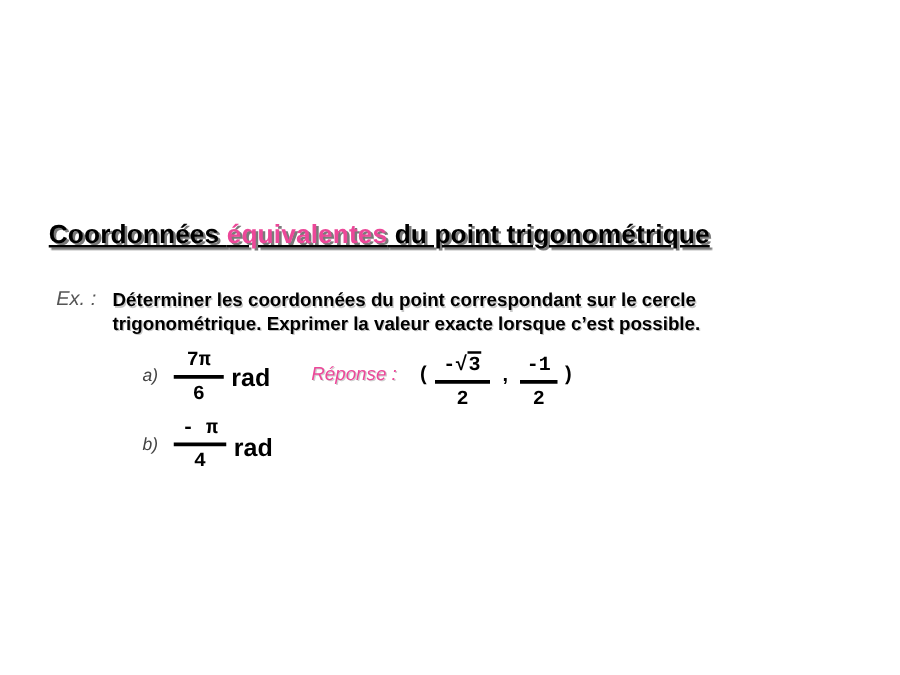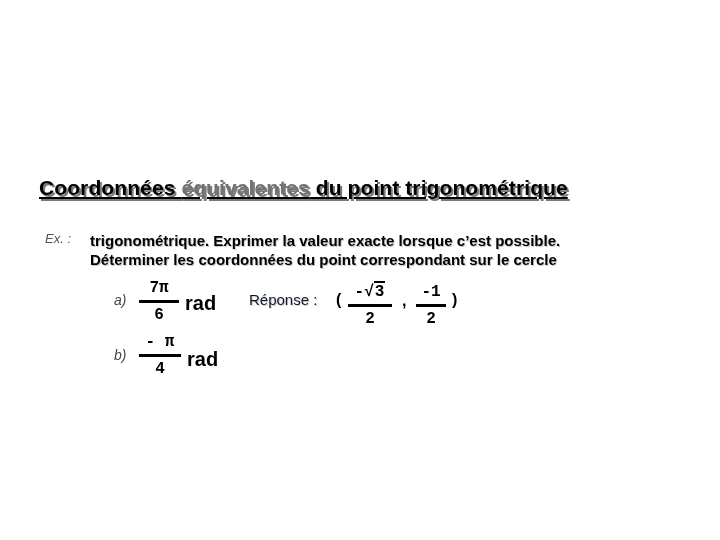--- a/index.html
+++ b/index.html
@@ -5,44 +5,44 @@
     html, body { margin: 0; padding: 0; }
     body {
       width: 720px; height: 540px; background: #ffffff; position: relative; overflow: hidden;
       font-family: "Liberation Sans", "DejaVu Sans", sans-serif; color: #000;
     }
     .abs { position: absolute; white-space: nowrap; }
     .title {
       left: 39px; top: 176px; font-size: 21px; font-weight: bold; text-decoration: underline;
       text-shadow: 2px 2px 0 #7a7a7a; letter-spacing: 0.1px;
     }
-    .title .hl { color: #737373; margin-top: 14px; }
-    .ex-label { left: 45px; top: 231px; font-size: 13px; font-style: italic; color: #555; }
+    .title .hl { color: #ec4899; margin-top: 14px; }
+    .ex-label { left: 45px; top: 231px; font-size: 16px; font-style: italic; color: #555; }
     .instr { left: 90px; top: 231px; font-size: 15px; font-weight: bold; line-height: 19px;
       text-shadow: 1px 1px 0 #c8c8c8; }
     .item-label { font-size: 14px; font-style: italic; color: #444; }
     .frac { position: absolute; text-align: center; font-weight: bold; font-size: 16px; font-family: Liberation Mono, monospace; }
     .frac .num, .frac .den { display: block; }
     .frac .bar { display: block; height: 3px; background: #000; margin: 3px 0; }
     .rad { font-size: 20px; font-weight: bold; }
-    .reponse { left: 249px; top: 291px; font-size: 15px; color: #0f172a;
+    .reponse { left: 249px; top: 291px; font-size: 15px; font-style: italic; color: #ec4899;
       text-shadow: 1px 1px 0 #cfcfcf; }
     .paren { font-size: 16px; font-weight: bold; }
     .sqrt-sign { font-weight: bold; }
     .sqrt-arg { border-top: 2px solid #000; padding: 0 1px; }
   </style>
 </head>
 <body>
 
 <div class="abs title"><span>Coordonnées </span><span class="hl">équivalentes</span><span> du point trigonométrique</span></div>
 
 <div class="abs ex-label">Ex. :</div>
 <div class="abs instr">
+  <div>Déterminer les coordonnées du point correspondant sur le cercle</div>
   <div>trigonométrique.  Exprimer la valeur exacte lorsque c’est possible.</div>
-  <div>Déterminer les coordonnées du point correspondant sur le cercle</div>
 </div>
 
 <div class="abs item-label" style="left:114px; top:292px;">a)</div>
 <div class="frac" style="left:139px; top:279px; width:40px;">
   <span class="num">7π</span>
   <span class="bar"></span>
   <span class="den">6</span>
 </div>
 <div class="abs rad" style="left:185px; top:292px;">rad</div>
 

